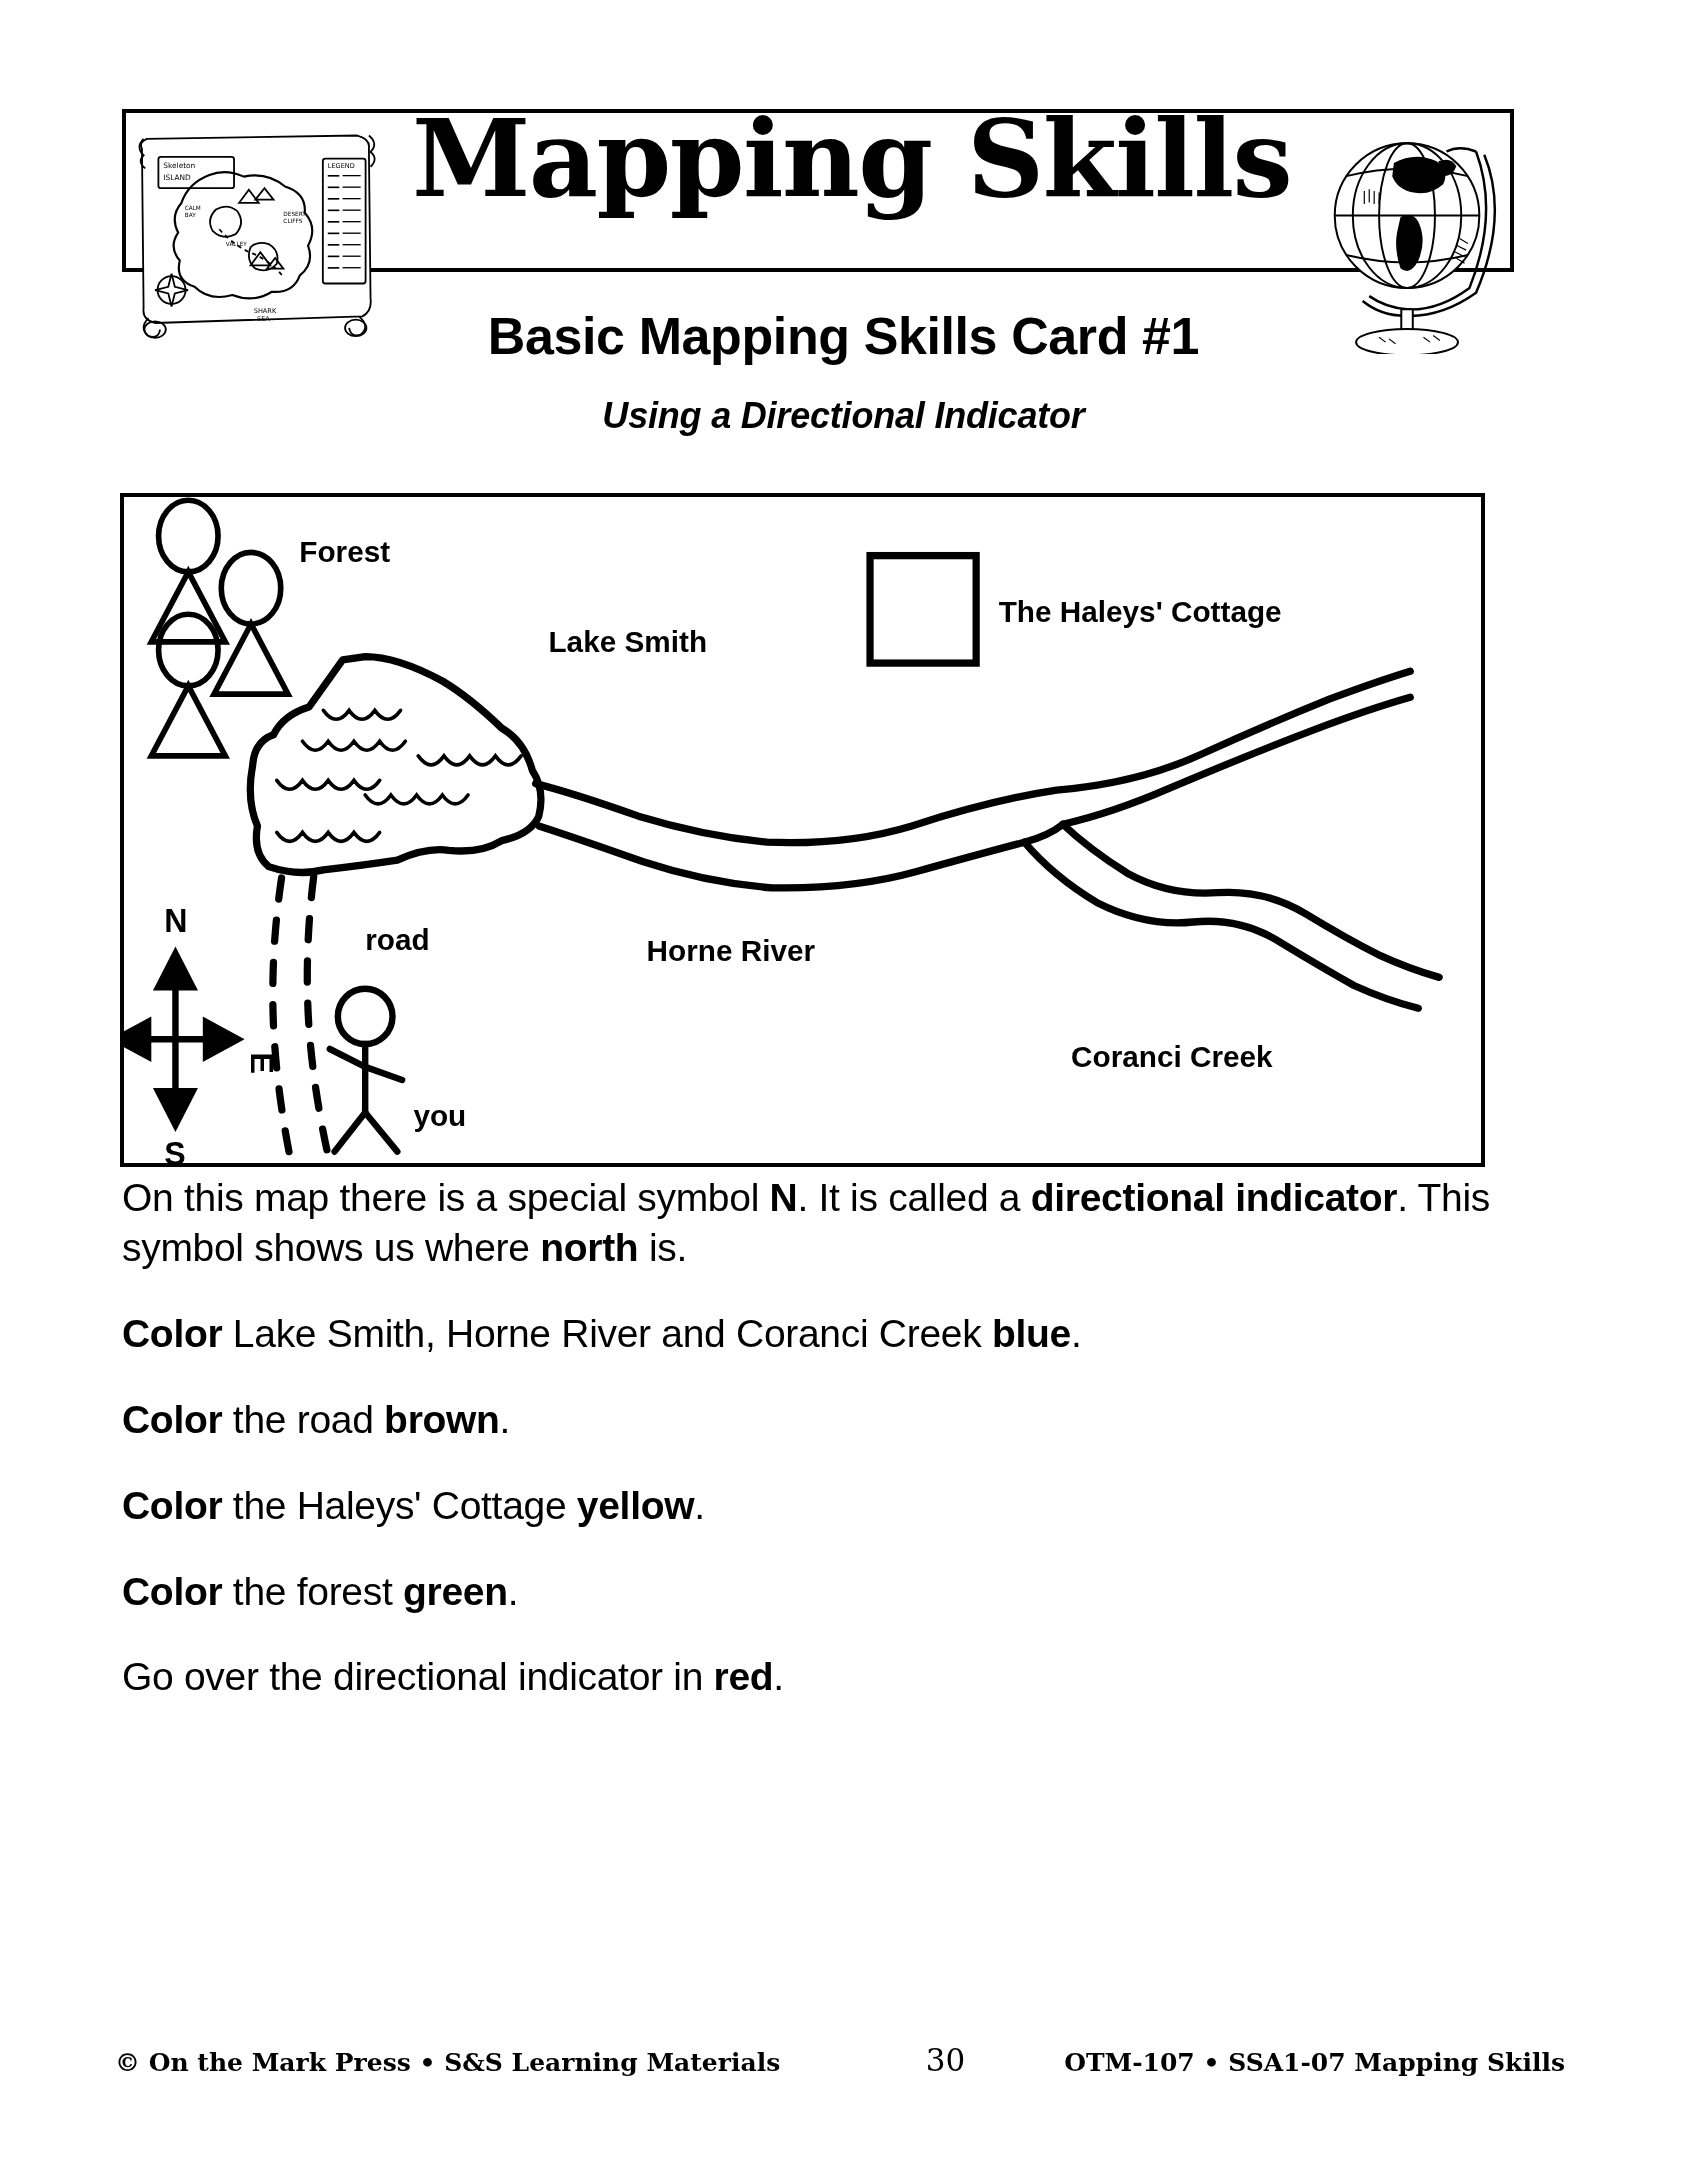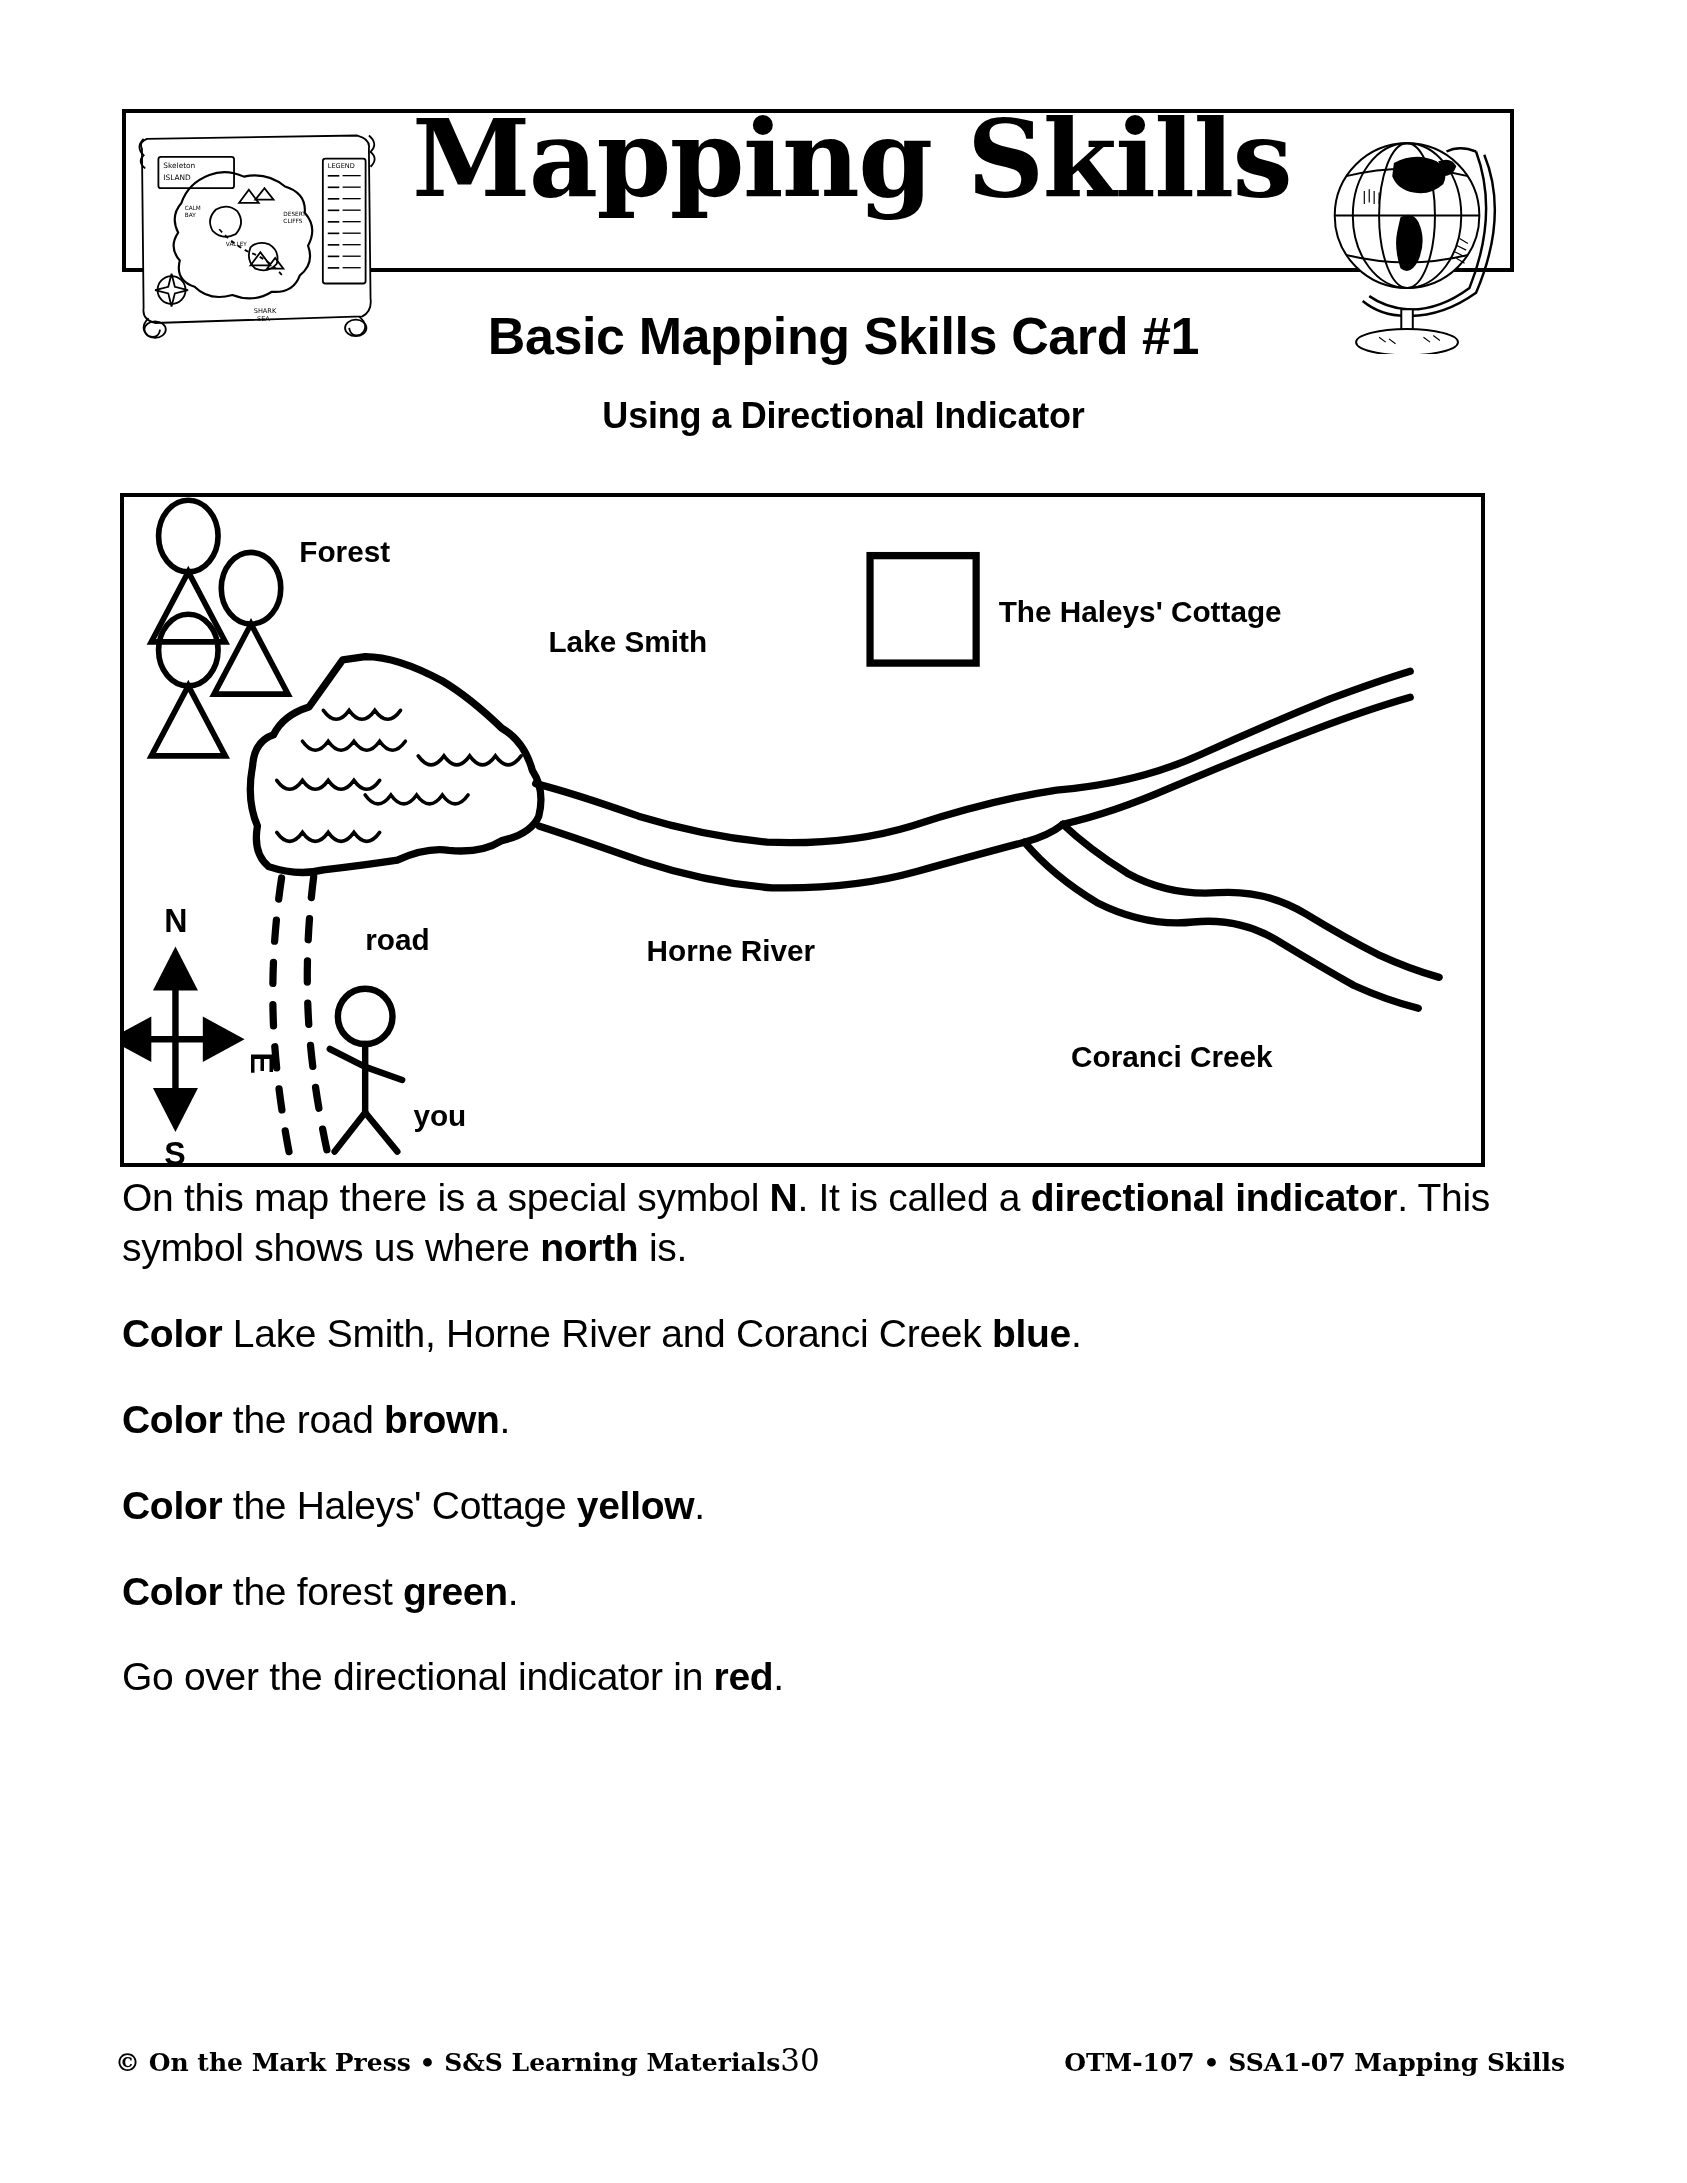--- a/index.html
+++ b/index.html
@@ -66,20 +66,21 @@
     letter-spacing: -0.4px;
   }
   #lesson-subtitle {
     position: absolute;
     left: 0;
     top: 395px;
     width: 1687px;
     text-align: center;
     font-family: "Liberation Sans", sans-serif;
     font-weight: bold;
+    font-style: italic;
     font-size: 36px;
     letter-spacing: -0.2px;
   }
 
   
   #map-panel {
     position: absolute;
     left: 120px;
     top: 493px;
     width: 1365px;
@@ -125,21 +126,21 @@
     width: 1450px;
     display: flex;
     align-items: baseline;
     font-family: "DejaVu Serif", serif;
     font-weight: bold;
     font-size: 25px;
   }
   #footer-left { flex: 0 0 auto; }
   #footer-center {
     flex: 1 1 auto;
-    text-align: left;
+    text-align: right;
     font-size: 31px;
     font-weight: normal;
     padding-right: 99px;
   }
   #footer-right { flex: 0 0 auto; }
 </style>
 </head>
 <body>
 
 <div id="header-box"></div>

